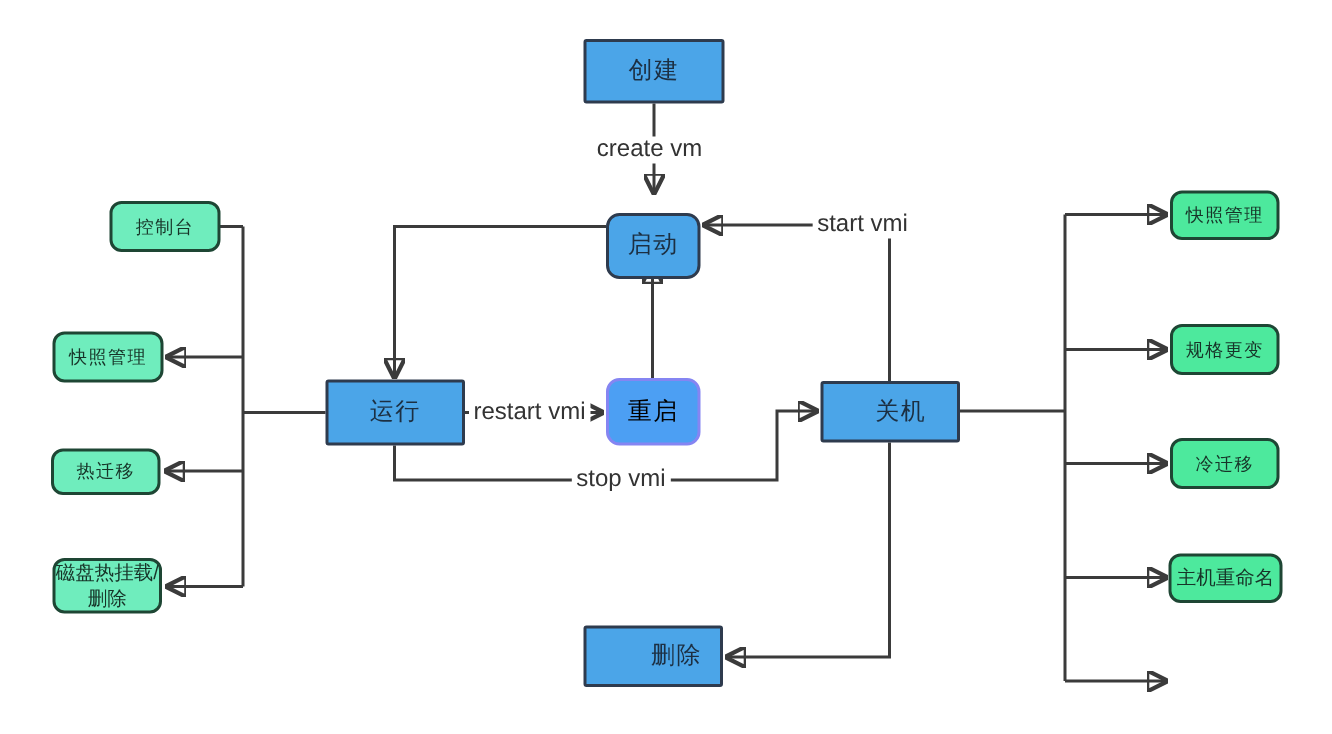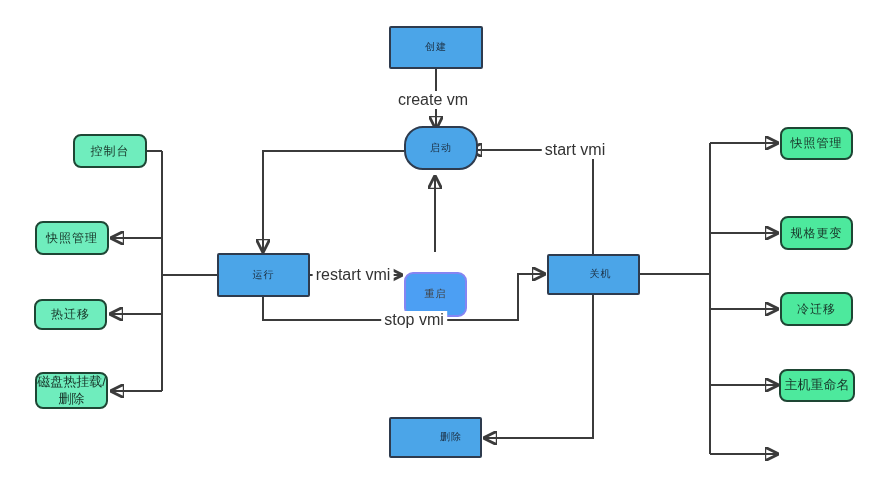--- a/index.html
+++ b/index.html
@@ -10,37 +10,36 @@
     font-family:"Liberation Sans","DejaVu Sans",sans-serif;
     overflow:hidden;
   }
   .wires{position:absolute;inset:0;width:888px;height:489px;}
   .wires path{fill:none;stroke:var(--line,#3b3b3b);stroke-width:2;}
   .node{
     position:absolute;
     display:flex;align-items:center;justify-content:center;
     box-sizing:border-box;
     text-align:center;
-    font-size:10px;
+    font-size:16px;
     letter-spacing:1px;
     line-height:1.25;
   }
   .node.blue{
     background:var(--blue-fill,#4BA5E8);
     border:2px solid var(--blue-border,#2E3B4E);
     color:#1c2f42;
     border-radius:2px;
   }
   .node.blue.rounded{border-radius:9px;}
   .node.restart{
     background:var(--restart-fill,#4C9FF3);
     border:2px solid var(--restart-border,#8585F2);
     border-radius:9px;
-    color:#404040;
-    margin-top:20px;
+    color:#000000;
   }
   .node.green{
     border:2px solid var(--green-border,#1E4634);
     border-radius:8px;
     color:#173428;
     font-size:12px;
   }
   .node.green.left{background:var(--green-left-fill,#6FEDBD);}
   .node.green.right{background:var(--green-right-fill,#4DE99D);}
   .node.small{font-size:13px;letter-spacing:0;}
@@ -91,21 +90,21 @@
     <path d="M217,275 L162,275"></path>
     <path d="M162,151 L162,391"></path>
     <path d="M162,151 L112,151" marker-end="url(#arr)"></path>
     <path d="M162,238 L113,238" marker-end="url(#arr)"></path>
     <path d="M162,314 L112,314" marker-end="url(#arr)"></path>
     <path d="M162,391 L113,391" marker-end="url(#arr)"></path>
   </svg>
 
   <div class="node blue" style="left:389px;top:26px;width:94px;height:43px;">创建</div>
 
-  <div class="node blue rounded" style="left:404px;top:126px;width:74px;height:44px;border-radius:19px;">启动</div>
+  <div class="node blue rounded" style="left:404px;top:142px;width:63px;height:44px;">启动</div>
 
   <div class="node blue" style="left:217px;top:253px;width:93px;height:44px;">运行</div>
 
   <div class="node restart" style="left:404px;top:252px;width:63px;height:45px;">重启</div>
 
   <div class="node blue" style="left:547px;top:254px;width:93px;height:41px;padding-left:14px;">关机</div>
 
   <div class="node blue" style="left:389px;top:417px;width:93px;height:41px;padding-left:31px;">删除</div>
 
   <div class="node green left" style="left:33px;top:134px;width:74px;height:34px;margin-left:40px;">控制台</div>

